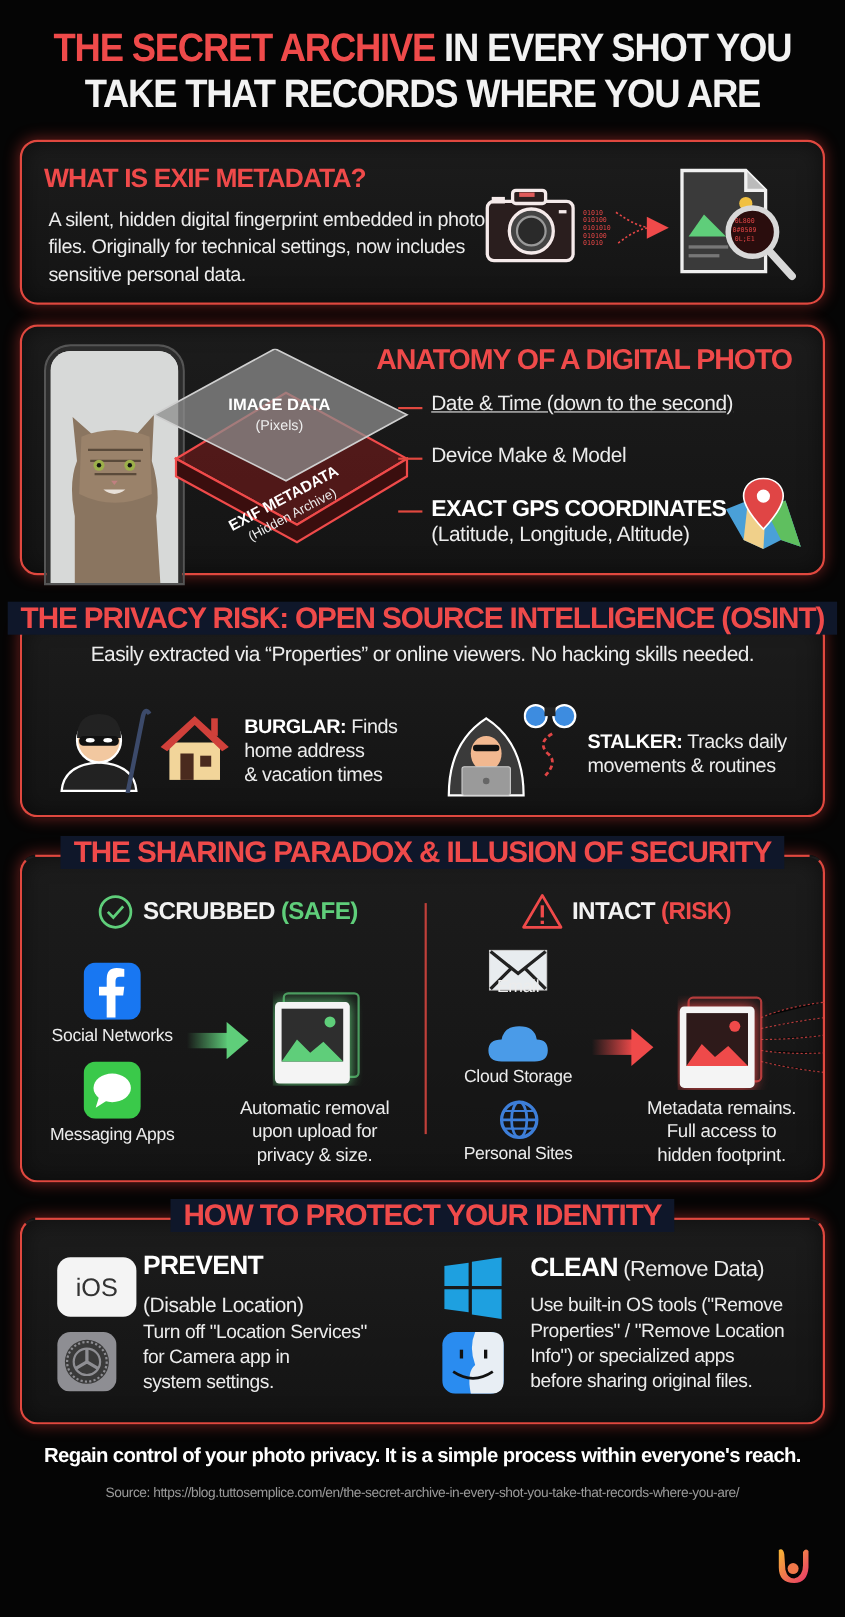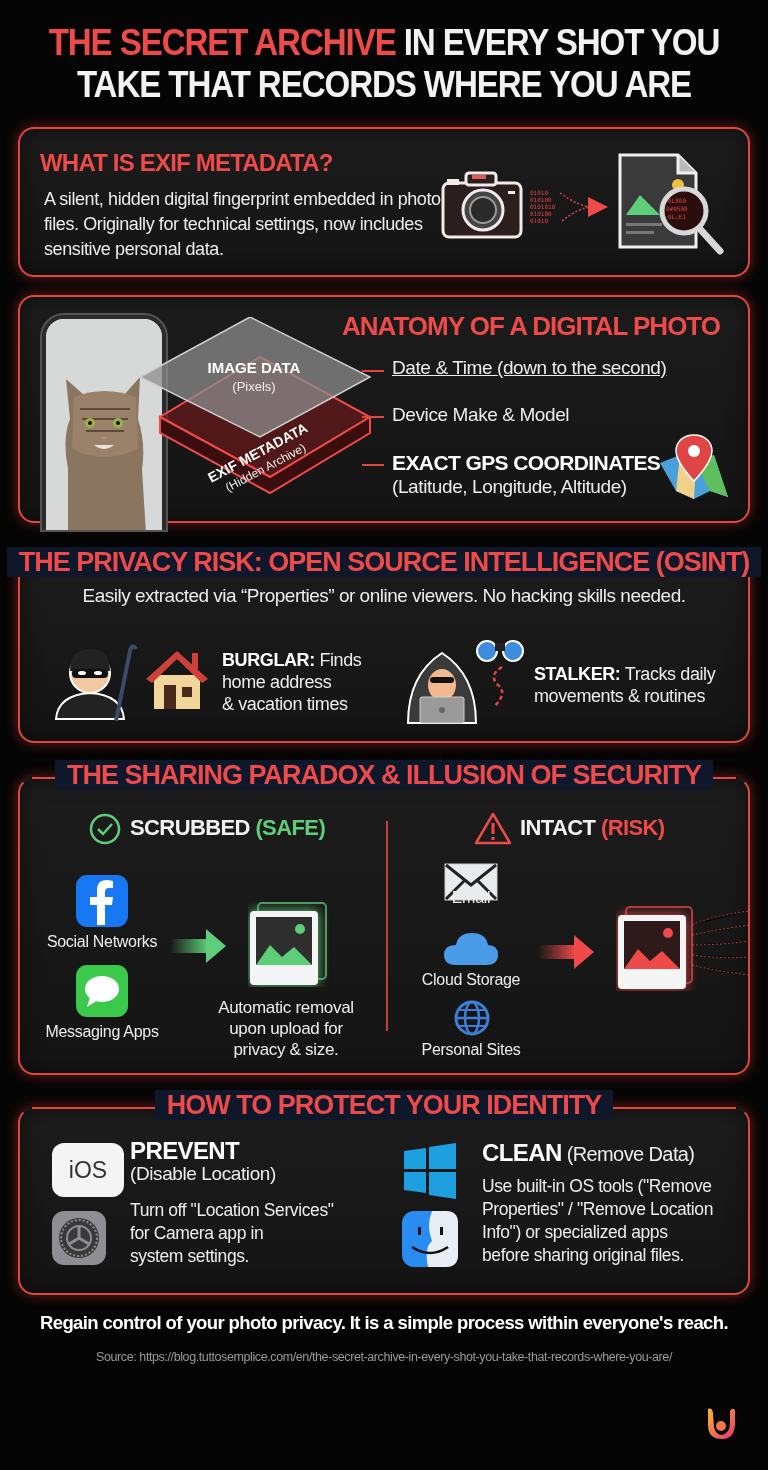--- a/index.html
+++ b/index.html
@@ -286,37 +286,42 @@
         <path d="M76 40 Q104 40 134 36"></path>
       <path d="M76 50 Q104 54 134 52"></path>
         <path d="M76 60 Q100 66 134 70"></path>
     </g>
     <rect x="10" y="2" width="66" height="76" rx="4" fill="none" stroke="#ef4a4a" stroke-width="2" opacity="0.7"></rect>
     <rect x="2" y="10" width="68" height="74" rx="4" fill="#f4f4f4" style="filter:drop-shadow(0 0 6px #ef4a4a)"></rect>
     <rect x="8" y="16" width="56" height="48" fill="#2e1a1a"></rect>
     <polygon points="8,64 22,44 34,56 46,46 64,64" fill="#ef4a4a"></polygon>
     <circle cx="52" cy="28" r="5" fill="#ef4a4a"></circle>
   </svg>
+  <div class="desc" style="left:550px;top:218px;width:172px;">
+    <div>Metadata remains.</div>
+    <div>Full access to</div>
+    <div>hidden footprint.</div>
+  </div>
 </div>
 <div class="panel-head" style="top:760px;"><span>THE SHARING PARADOX &amp; ILLUSION OF SECURITY</span></div>
 
 <div class="panel notop" style="top:1107px;height:188px;">
   <div class="toprule" style="left:12px;top:-2px;width:152px;"></div>
   <div class="toprule" style="right:12px;top:-2px;width:152px;"></div>
 
   <div class="icon" style="left:32px;top:34px;width:72px;height:54px;background:#f4f4f4;border-radius:12px;color:#333;font-size:23px;line-height:54px;text-align:center;">iOS</div>
   <svg class="icon" style="left:32px;top:102px;" width="54" height="54" viewBox="0 0 54 54">
     <rect width="54" height="54" rx="12" fill="#8e8e93"></rect>
     <circle cx="27" cy="27" r="20" fill="#3a3a3a"></circle>
     <circle cx="27" cy="27" r="18" fill="none" stroke="#8e8e93" stroke-width="2" stroke-dasharray="2 2"></circle>
     <circle cx="27" cy="27" r="12" fill="none" stroke="#8e8e93" stroke-width="2"></circle>
     <path d="M27 27 L27 15 M27 27 L17 33 M27 27 L37 33" stroke="#8e8e93" stroke-width="3"></path>
   </svg>
   <div class="p-title" style="left:110px;top:28px;">PREVENT</div>
-  <div class="p-sub" style="left:110px;top:54px;">(Disable Location)</div>
+  <div class="p-sub" style="left:110px;top:68px;">(Disable Location)</div>
   <div class="p-body" style="left:110px;top:90px;">
     <div>Turn off "Location Services"</div>
     <div>for Camera app in</div>
     <div>system settings.</div>
   </div>
 
   <svg class="icon" style="left:382px;top:34px;" width="56" height="56" viewBox="0 0 56 56">
     <polygon points="2,8 24,5 24,26 2,26" fill="#1ea0e0"></polygon>
     <polygon points="27,4 54,0 54,26 27,26" fill="#1ea0e0"></polygon>
     <polygon points="2,29 24,29 24,50 2,47" fill="#1ea0e0"></polygon>

